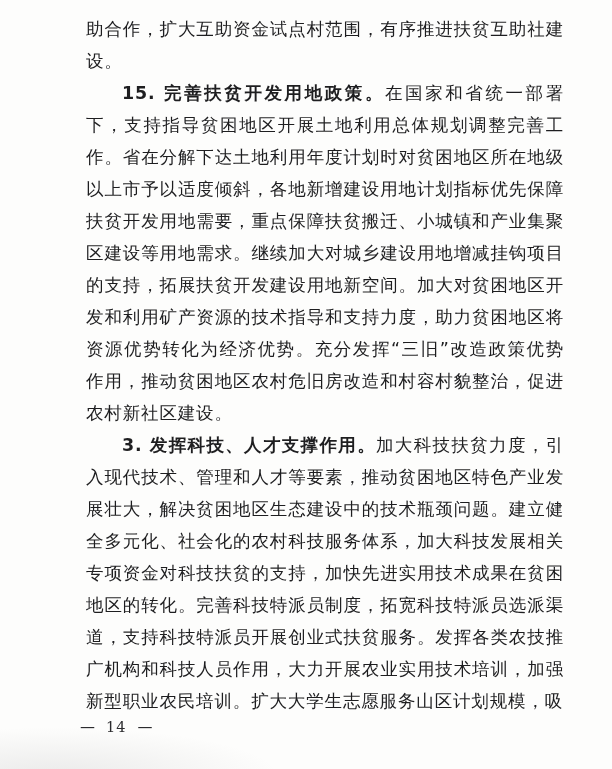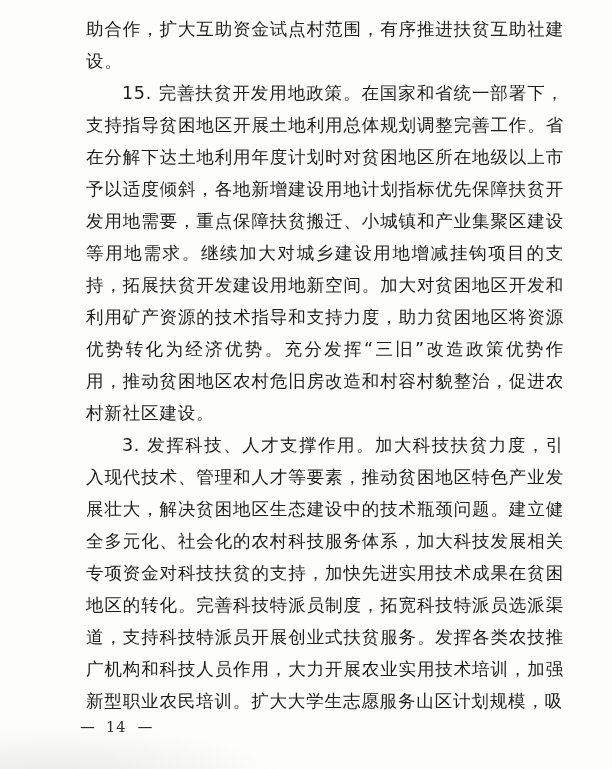--- a/index.html
+++ b/index.html
@@ -29,21 +29,21 @@
     letter-spacing: 0.85px;
     line-height: 32px;
     text-align: justify;
     text-justify: inter-character;
     word-break: break-all;
   }
   .para.indent {
     text-indent: 2.05em;
   }
   .para .heading {
-    font-weight: normal;
+    font-weight: bold;
   }
   .footer {
     position: absolute;
     left: 80px;
     top: 718px;
     display: flex;
     align-items: center;
     gap: 11px;
     color: #2b2b2e;
   }

